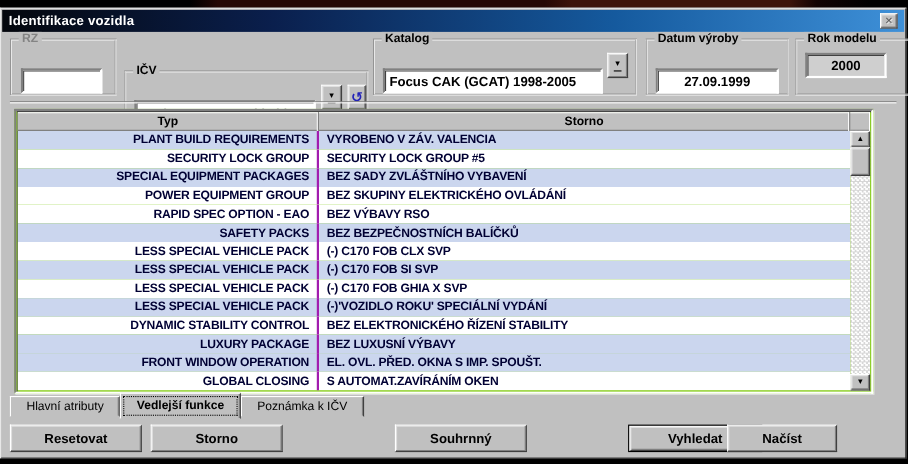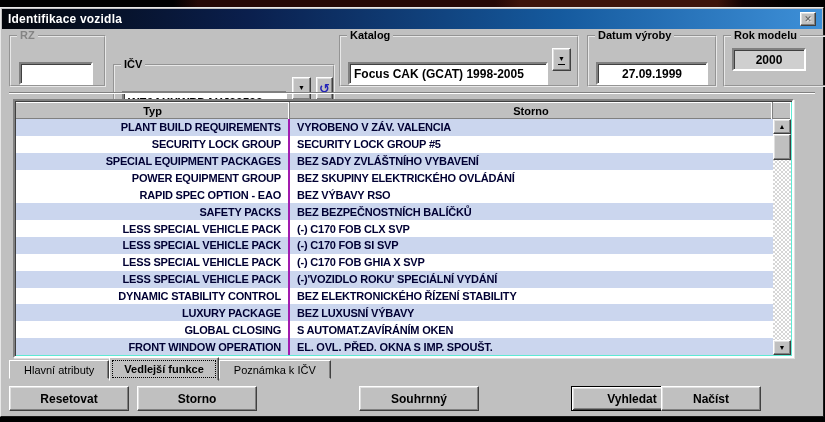--- a/index.html
+++ b/index.html
@@ -55,21 +55,21 @@
   .gb-icv .undo-btn { left:201px; width:17px; }
   .gb-katalog .drop-btn { left:211px; }
   .drop-glyph { font-size:7px; color:#000; border-bottom:1px solid #000; line-height:8px; padding-bottom:1px; }
   .undo-glyph { font-size:13px; color:#2222b8; font-weight:bold; line-height:13px; }
 
   .separator { position:absolute; top:84px; left:8px; right:8px; height:2px;
     border-top:1px solid #808080; border-bottom:1px solid #fff; }
 
   
   .table-box { position:absolute; top:91px; left:12px; width:781px; height:259px;
-    background:#5eead4; border:2px solid; border-color:#808080 #fff #fff #808080;
+    background:#84cc16; border:2px solid; border-color:#808080 #fff #fff #808080;
     box-shadow:inset 1px 1px 0 #404040, 1px 1px 0 #dfdfdf; }
   .thead { position:absolute; top:1px; left:1px; right:1px; height:17px;
     background:#c0c0c0; display:flex; font-size:11px; font-weight:bold; color:#000; }
   .thcell { display:flex; align-items:center; justify-content:center;
     border-right:1px solid #808080; box-shadow:inset -1px 0 0 #fff, inset 0 -1px 0 #808080, inset 0 1px 0 #fff; }
   .thcell.typ { width:274px; }
   .thcell.popis { flex:1; }
   .thcell.stub { width:18px; border-right:none; }
   .tbody { position:absolute; top:18px; left:1px; right:19px; bottom:1px;
     display:flex; flex-direction:column; overflow:hidden; }
@@ -210,27 +210,27 @@
           <div class="cell popis">(-)'VOZIDLO ROKU' SPECIÁLNÍ VYDÁNÍ</div>
         </div>
         <div class="trow">
           <div class="cell typ">DYNAMIC STABILITY CONTROL</div>
           <div class="cell popis">BEZ ELEKTRONICKÉHO ŘÍZENÍ STABILITY</div>
         </div>
         <div class="trow odd">
           <div class="cell typ">LUXURY PACKAGE</div>
           <div class="cell popis">BEZ LUXUSNÍ VÝBAVY</div>
         </div>
+        <div class="trow odd">
+          <div class="cell typ">FRONT WINDOW OPERATION</div>
+          <div class="cell popis">EL. OVL. PŘED. OKNA S IMP. SPOUŠT.</div>
+        </div>
         <div class="trow">
           <div class="cell typ">GLOBAL CLOSING</div>
           <div class="cell popis">S AUTOMAT.ZAVÍRÁNÍM OKEN</div>
-        </div>
-        <div class="trow odd">
-          <div class="cell typ">FRONT WINDOW OPERATION</div>
-          <div class="cell popis">EL. OVL. PŘED. OKNA S IMP. SPOUŠT.</div>
         </div>
       </div>
     <div class="scrollbar">
       <div class="sb-btn">▲</div>
       <div class="sb-thumb"></div>
       <div class="sb-track"></div>
       <div class="sb-btn">▼</div>
     </div>
   </div>
 

